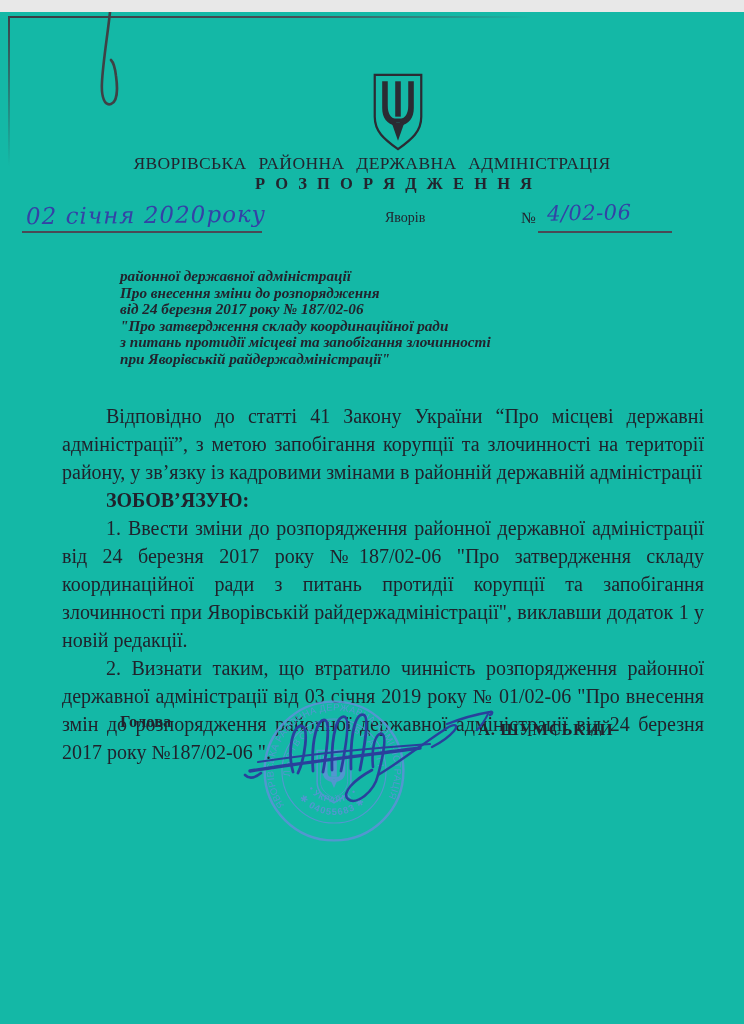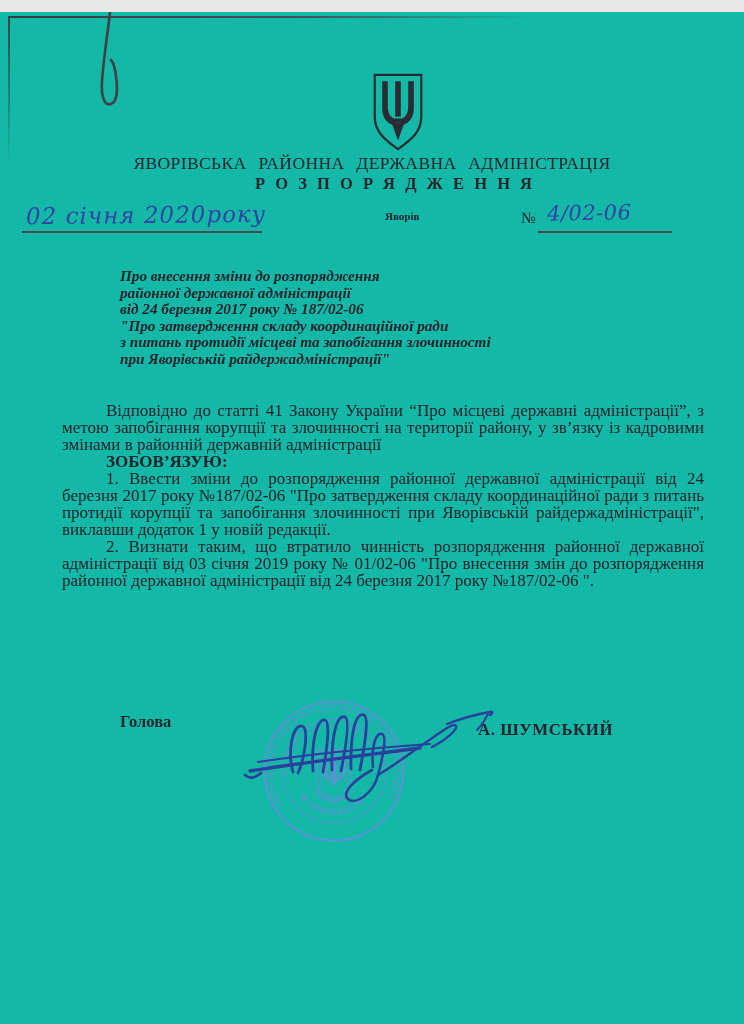--- a/index.html
+++ b/index.html
@@ -19,29 +19,29 @@
   .doc-type{position:absolute;left:0;top:162px;width:744px;text-align:center;
     font-size:16.5px;font-weight:bold;letter-spacing:3px;color:#23242e;white-space:nowrap;padding-left:23px;}
   .hand{font-style:italic;color:#3442a6;font-family:"DejaVu Serif","Liberation Serif",serif;}
   .hand-date{position:absolute;left:26px;top:190px;font-size:23px;letter-spacing:1px;
     transform:rotate(-.6deg);white-space:nowrap;}
   .hand-number{position:absolute;left:547px;top:189px;font-size:21px;letter-spacing:.5px;
     transform:rotate(-1deg);white-space:nowrap;}
   .rule{position:absolute;height:1.6px;background:#4a4a55;top:219px;}
   .rule-date{left:22px;width:240px;}
   .rule-number{left:538px;width:134px;}
-  .place{position:absolute;left:385px;top:198px;font-size:11px;color:#23242e;font-weight:bold;}
+  .place{position:absolute;left:385px;top:198px;font-size:14px;color:#23242e;}
   .num-sign{position:absolute;left:521px;top:197px;font-size:15.5px;color:#23242e;}
   
   .subject{position:absolute;left:120px;top:256px;font-size:15.2px;font-weight:bold;
     font-style:italic;line-height:16.6px;color:#22232d;}
   .subject span{display:block;}
   
-  .body-text{position:absolute;left:62px;top:390px;width:642px;font-size:17px;
-    line-height:17px;text-align:justify;color:#20222c;}
+  .body-text{position:absolute;left:62px;top:390px;width:642px;font-size:20px;
+    line-height:28px;text-align:justify;color:#20222c;}
   .body-text p{margin:0;text-indent:44px;}
   .directive{font-weight:bold;text-indent:44px;margin:0;}
   
   .signoff-title{position:absolute;left:120px;top:700px;font-size:16.5px;font-weight:bold;color:#22232d;}
   .signoff-name{position:absolute;left:478px;top:708px;font-size:16.8px;font-weight:bold;
     letter-spacing:.6px;color:#22232d;text-align:center;}
   .emblem-svg{position:absolute;left:370px;top:60px;width:56px;height:80px;}
   .paperclip-svg{position:absolute;left:85px;top:0;width:40px;height:100px;}
   .stamp-svg{position:absolute;left:259px;top:684px;width:150px;height:150px;opacity:.88;}
   .signature-svg{position:absolute;left:235px;top:660px;width:270px;height:170px;}
@@ -74,22 +74,22 @@
   <div class="doc-type">Р О З П О Р Я Д Ж Е Н Н Я</div>
 
   <div class="hand hand-date">02 січня 2020року</div>
   <div class="rule rule-date"></div>
   <div class="place">Яворів</div>
   <div class="num-sign">№</div>
   <div class="hand hand-number">4/02-06</div>
   <div class="rule rule-number"></div>
 
   <div class="subject">
+    <span>районної державної адміністрації</span>
     <span>Про внесення зміни до розпорядження</span>
-    <span>районної державної адміністрації</span>
     <span>від 24 березня 2017 року № 187/02-06</span>
     <span>"Про затвердження складу координаційної ради</span>
     <span>з питань протидії місцеві та запобігання злочинності</span>
     <span>при Яворівській райдержадміністрації"</span>
   </div>
 
   <div class="body-text">
     <p>Відповідно до статті 41 Закону України “Про місцеві державні адміністрації”, з метою запобігання корупції та злочинності на території району, у зв’язку із кадровими змінами в районній державній адміністрації</p>
     <p class="directive">ЗОБОВ’ЯЗУЮ:</p>
     <p>1. Ввести зміни до розпорядження районної державної адміністрації від 24 березня 2017 року №187/02-06 "Про затвердження складу координаційної ради з питань протидії корупції та запобігання злочинності при Яворівській райдержадміністрації", виклавши додаток 1 у новій редакції.</p>

